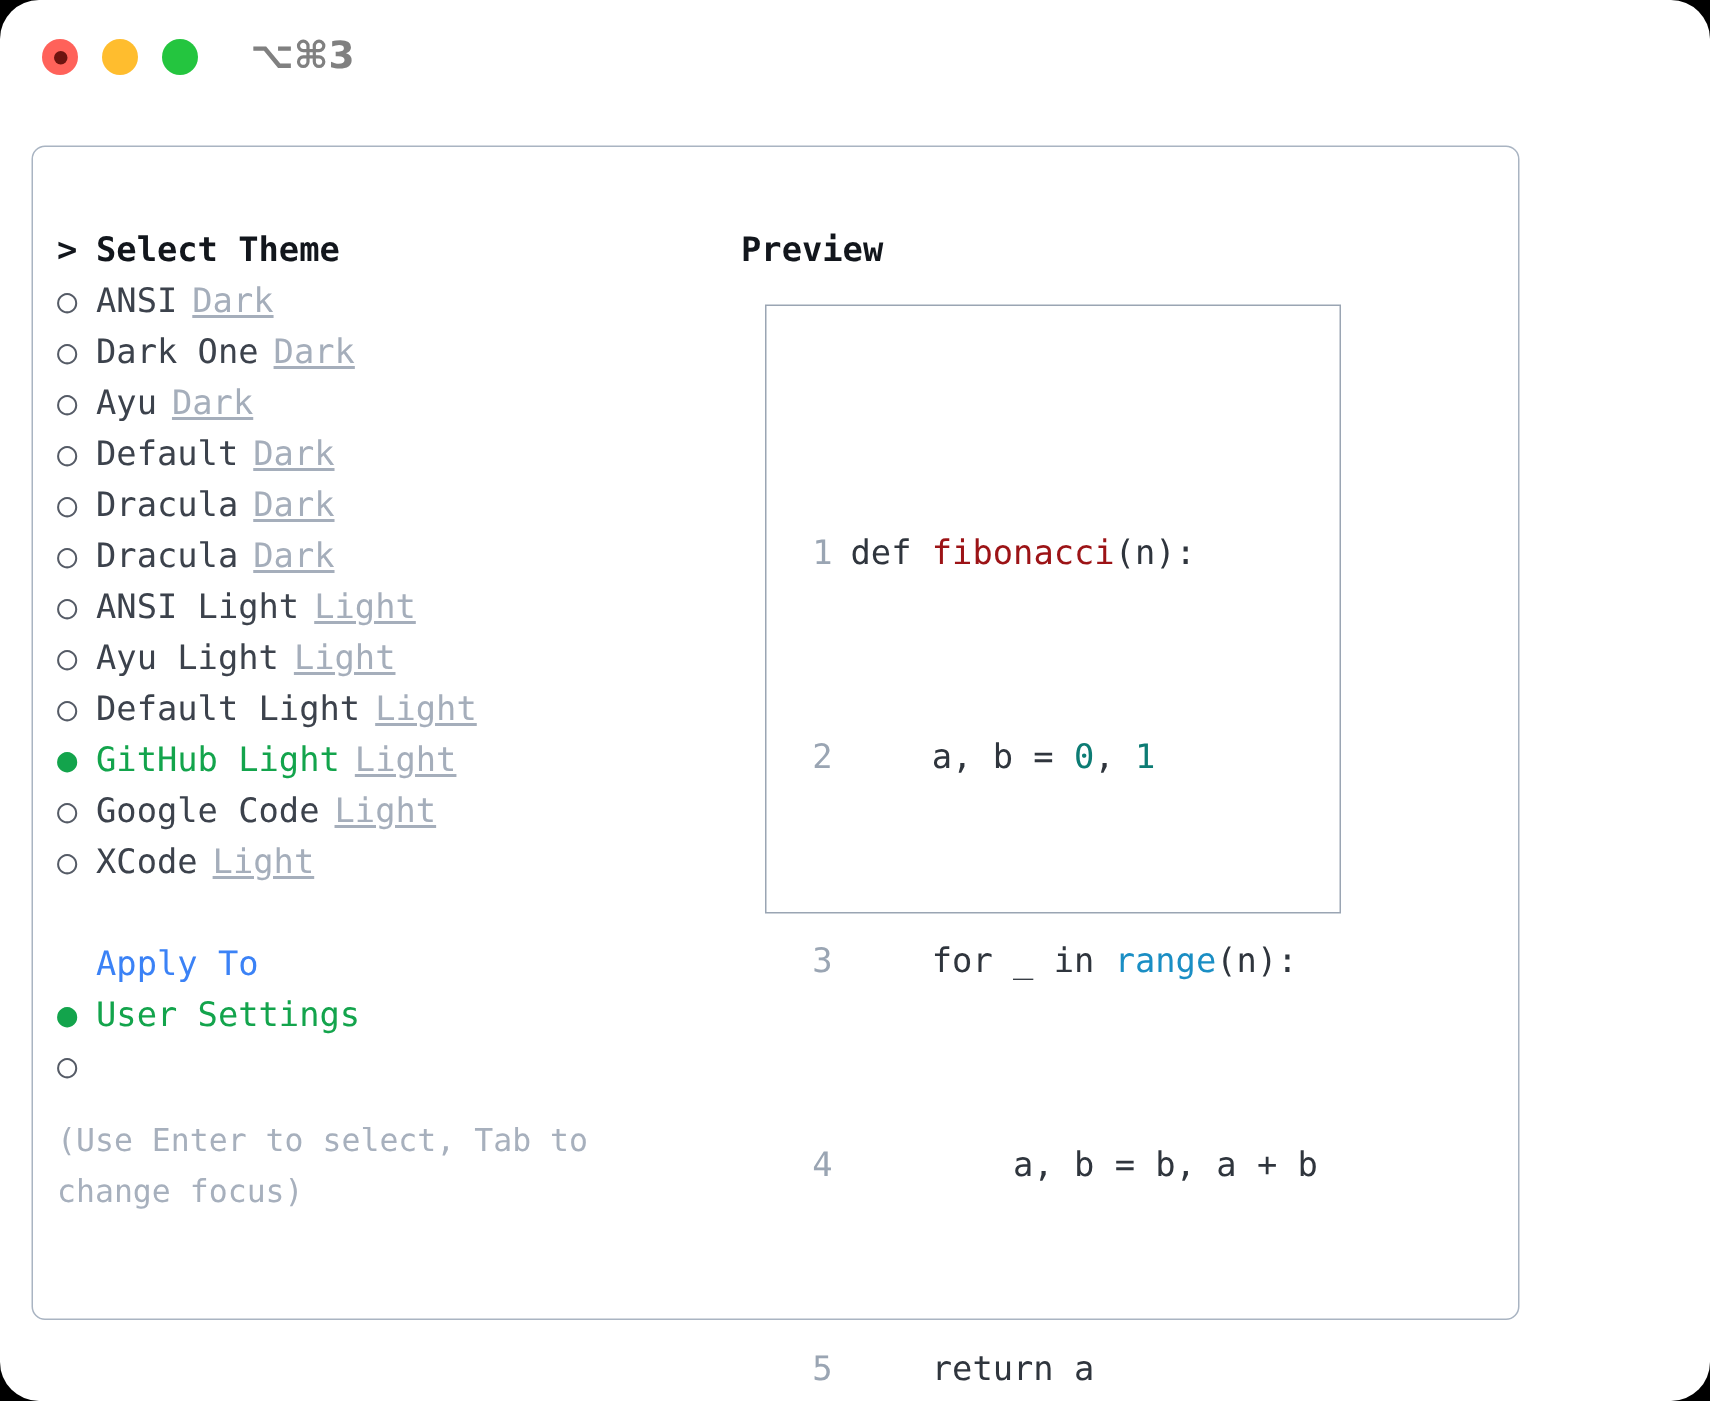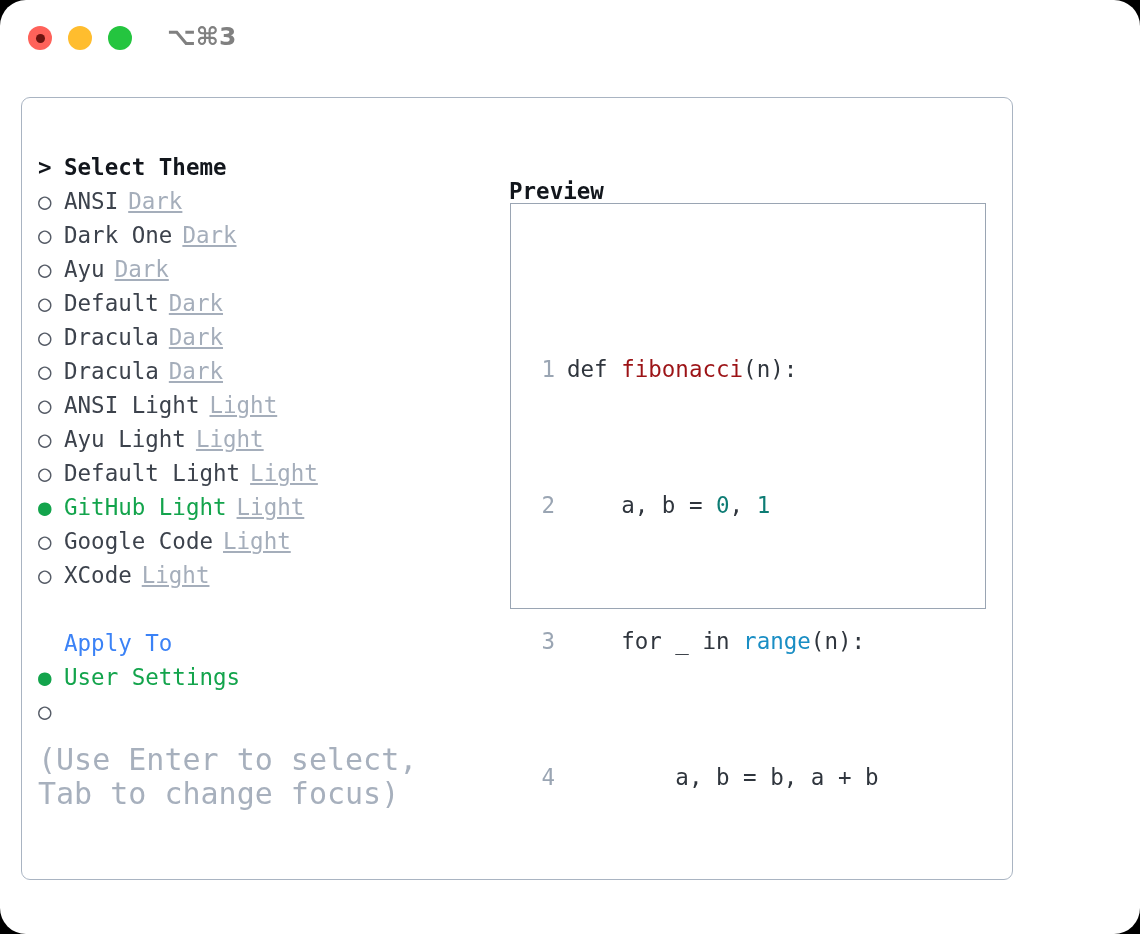--- a/index.html
+++ b/index.html
@@ -124,43 +124,42 @@
     color: #3b82f6;
     font-weight: normal;
   }
   .spacer-row { height: 34px; }
 
   .hint {
     position: absolute;
     left: 16px;
     top: 645px;
     width: 410px;
-    font-size: 30px;
+    font-size: 21px;
     line-height: 34px;
     color: #a7b0bd;
   }
 
   
   .right-col {
     position: absolute;
-    left: 487px;
+    left: 472px;
     top: 52px;
-    margin-top: 24px;
   }
   .preview-title {
     font-size: 22.5px;
     font-weight: bold;
     color: #12161c;
     line-height: 34px;
   }
   .preview-box {
     position: absolute;
     left: 488px;
     top: 105px;
-    width: 476px;
+    width: 384px;
     height: 406px;
     border: 1.6px solid #9aa5b3;
     box-sizing: border-box;
     background: #ffffff;
   }
   .code {
     position: absolute;
     left: 18px;
     top: 46px;
     font-size: 22.5px;
@@ -275,20 +274,21 @@
       <div class="code">
 
         <span class="code-line"><span class="ln">1</span><span class="tok-plain">def </span><span class="tok-func">fibonacci</span><span class="tok-plain">(n):</span></span>
 
         <span class="code-line"><span class="ln">2</span><span class="tok-plain">    a, b = </span><span class="tok-num">0</span><span class="tok-plain">, </span><span class="tok-num">1</span></span>
 
         <span class="code-line"><span class="ln">3</span><span class="tok-plain">    for _ in </span><span class="tok-call">range</span><span class="tok-plain">(n):</span></span>
 
         <span class="code-line"><span class="ln">4</span><span class="tok-plain">        a, b = b, a + b</span></span>
 
+        <span class="code-line"><span class="ln">5</span><span class="tok-plain">    return a</span></span>
 
         
 
         
 
         
 
         
 
       </div>

